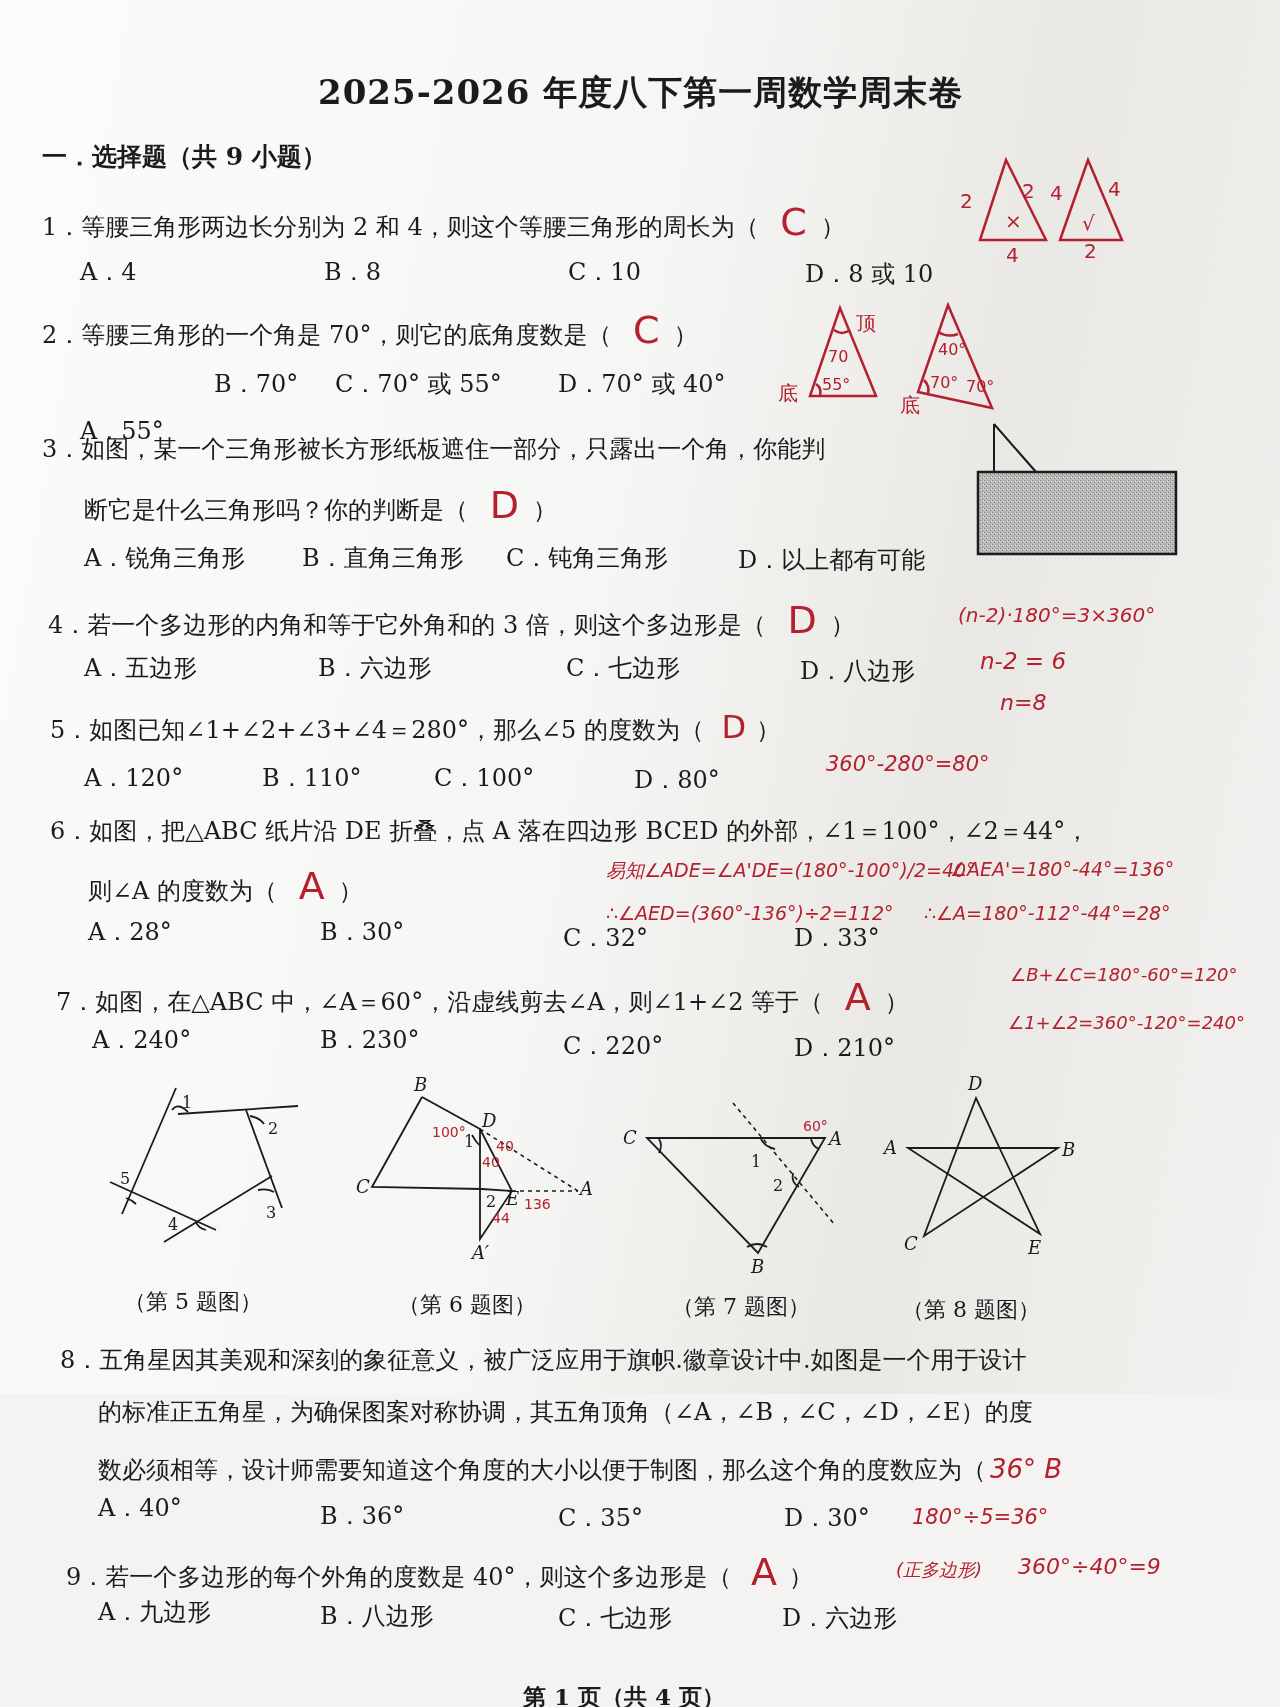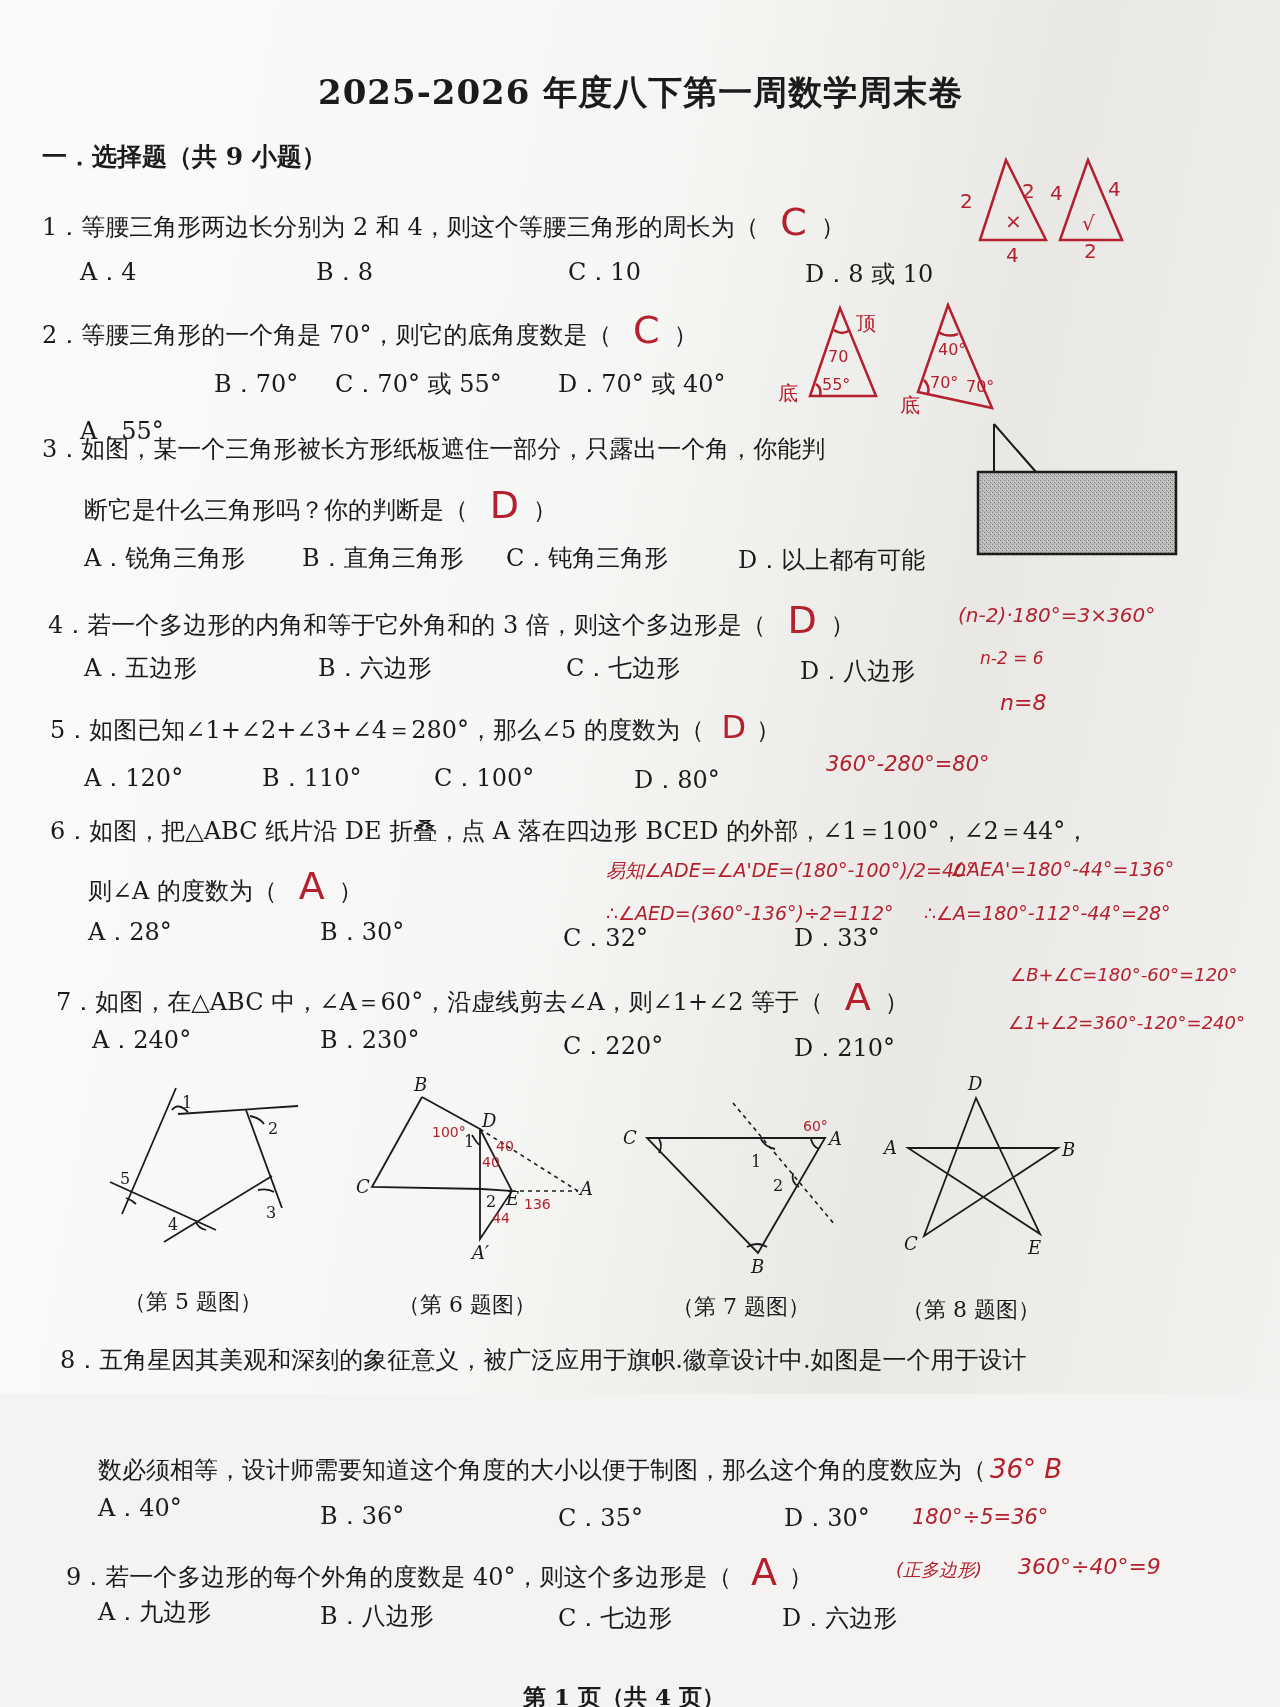--- a/index.html
+++ b/index.html
@@ -26,21 +26,21 @@
 <div class="page">
 
   <div class="abs title">2025-2026 年度八下第一周数学周末卷</div>
   <div class="abs section">一．选择题（共 9 小题）</div>
 
   <div class="abs q" style="left:42px;top:200px;">
     <span>1．</span><span>等腰三角形两边长分别为 2 和 4，则这个等腰三角形的周长为（</span>
     <span class="ans" style="margin:0 14px;">C</span><span>）</span>
   </div>
   <div class="abs opt" style="left:80px;top:256px;">A．4</div>
-  <div class="abs opt" style="left:316px;top:256px;">B．8</div>
+  <div class="abs opt" style="left:324px;top:256px;">B．8</div>
   <div class="abs opt" style="left:568px;top:256px;">C．10</div>
   <div class="abs opt" style="left:805px;top:258px;">D．8 或 10</div>
 
   <svg style="left:960px;top:150px;width:180px;height:110px;" width="180" height="110">
     <g stroke="#b4202e" stroke-width="2.5" fill="none">
       <path d="M46 10 L20 90 L86 90 Z"></path>
       <path d="M128 10 L100 90 L162 90 Z"></path>
     </g>
     <g fill="#b4202e" font-family="DejaVu Sans, sans-serif" font-size="20">
       <text x="0" y="58">2</text>
@@ -108,21 +108,21 @@
     </defs>
     <path d="M24 6 L24 54 M24 6 L66 54" stroke="#1b1b1b" stroke-width="2" fill="none"></path>
     <rect x="8" y="54" width="198" height="82" fill="url(#grain)" stroke="#1b1b1b" stroke-width="2.5"></rect>
   </svg>
 
   <div class="abs q" style="left:48px;top:598px;">
     <span>4．</span><span>若一个多边形的内角和等于它外角和的 3 倍，则这个多边形是（</span>
     <span class="ans" style="margin:0 14px;">D</span><span>）</span>
   </div>
   <div class="abs note" style="left:958px;top:603px;font-size:20px;">(n-2)·180°=3×360°</div>
-  <div class="abs note" style="left:980px;top:648px;font-size:17px;">n-2 = 6</div>
+  <div class="abs note" style="left:980px;top:648px;font-size:23px;">n-2 = 6</div>
   <div class="abs note" style="left:1000px;top:690px;font-size:22px;">n=8</div>
   <div class="abs opt" style="left:84px;top:652px;">A．五边形</div>
   <div class="abs opt" style="left:318px;top:652px;">B．六边形</div>
   <div class="abs opt" style="left:566px;top:652px;">C．七边形</div>
   <div class="abs opt" style="left:800px;top:655px;">D．八边形</div>
 
   <div class="abs q" style="left:50px;top:708px;">
     <span>5．</span><span>如图已知∠1+∠2+∠3+∠4＝280°，那么∠5 的度数为（</span>
     <span class="ans" style="margin:0 10px;font-size:32px;">D</span><span>）</span>
   </div>
@@ -237,20 +237,21 @@
     <text class="fig-label" x="4" y="84">A</text>
     <text class="fig-label" x="182" y="86">B</text>
     <text class="fig-label" x="24" y="180">C</text>
     <text class="fig-label" x="148" y="184">E</text>
   </svg>
   <div class="abs cap" style="left:902px;top:1295px;">（第 8 题图）</div>
 
   <div class="abs q" style="left:60px;top:1344px;">
     <span>8．</span><span>五角星因其美观和深刻的象征意义，被广泛应用于旗帜.徽章设计中.如图是一个用于设计</span>
   </div>
+  <div class="abs q" style="left:98px;top:1396px;">的标准正五角星，为确保图案对称协调，其五角顶角（∠A，∠B，∠C，∠D，∠E）的度</div>
   <div class="abs q" style="left:98px;top:1454px;">
     <span>数必须相等，设计师需要知道这个角度的大小以便于制图，那么这个角的度数应为（</span><span class="ans" style="font-size:26px;font-style:italic;margin-left:4px;">36° B</span>
   </div>
   <div class="abs opt" style="left:98px;top:1492px;">A．40°</div>
   <div class="abs opt" style="left:320px;top:1500px;">B．36°</div>
   <div class="abs opt" style="left:558px;top:1502px;">C．35°</div>
   <div class="abs opt" style="left:784px;top:1502px;">D．30°</div>
   <div class="abs note" style="left:912px;top:1505px;font-size:21px;">180°÷5=36°</div>
 
   <div class="abs q" style="left:66px;top:1550px;">

